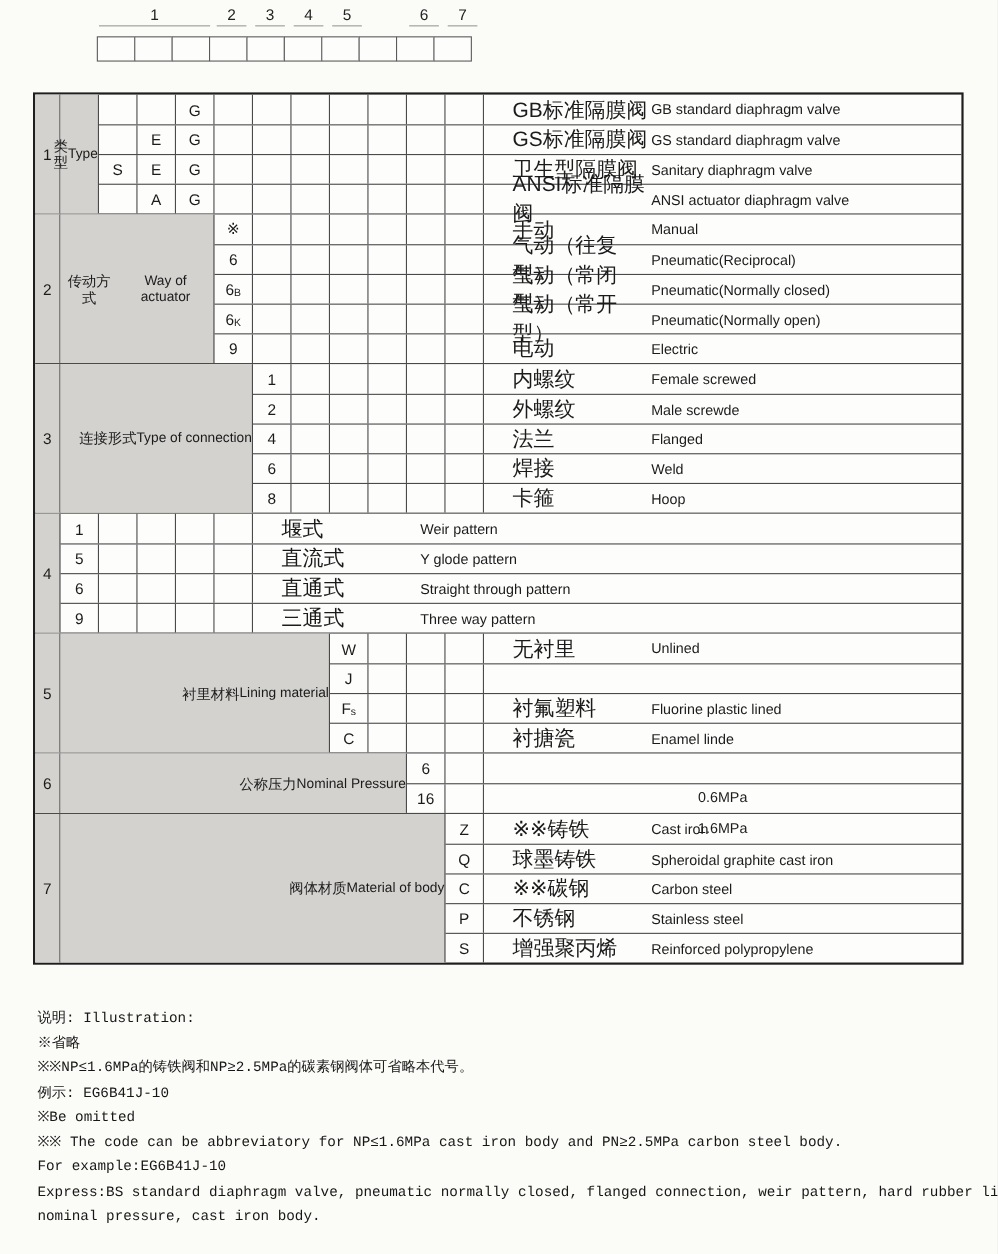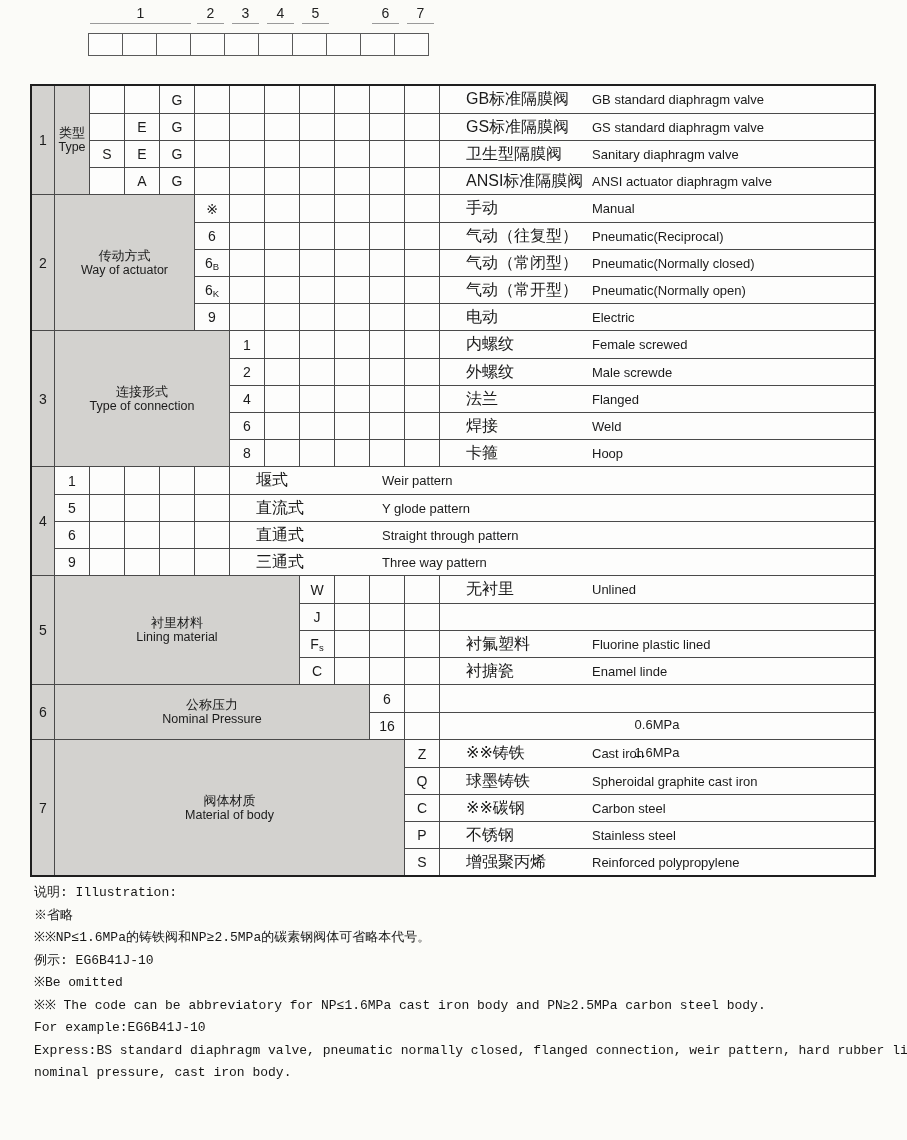--- a/index.html
+++ b/index.html
@@ -32,37 +32,37 @@
   #selection-table{
     position:absolute;left:30px;top:84px;width:846px;box-sizing:border-box;
     border:2px solid var(--outer);background:#fdfdfc;
   }
   .cat-row{display:flex;align-items:stretch;}
   .cat-row + .cat-row{border-top:1px solid var(--line);}
   .num-cell{box-sizing:border-box;width:23px;background:var(--cell-gray);
     border-right:1px solid var(--line);display:flex;align-items:center;justify-content:center;
     font-size:14px;}
   .label-cell{box-sizing:border-box;background:var(--cell-gray);
-    border-right:1px solid var(--line);display:flex;flex-direction:column;
-    align-items:center;justify-content:center;text-align:center;line-height:15px;}
+    border-right:1px solid var(--line);display:flex;flex-direction:row;
+    align-items:center;justify-content:flex-end;text-align:center;line-height:15px;}
   .label-cn{font-size:13px;}
   .label-en{font-size:12.5px;}
   .subs{flex:1;display:flex;flex-direction:column;}
   .sub-row{box-sizing:border-box;height:27px;display:flex;align-items:stretch;}
   .sub-row + .sub-row{border-top:1px solid var(--line);}
   .code-cell{box-sizing:border-box;width:35px;border-right:1px solid var(--line);
     display:flex;align-items:center;justify-content:center;font-size:14px;}
   .code-sub{font-size:9.5px;align-self:center;position:relative;top:3px;}
   .desc-cell{flex:1;display:flex;align-items:center;padding-left:26px;box-sizing:border-box;}
-  .desc-cn{width:126px;font-size:16px;flex:none;}
+  .desc-cn{width:126px;font-size:19px;flex:none;}
   .desc-en{font-size:13px;}
   .value-cell{flex:1;display:flex;align-items:center;justify-content:center;font-size:13px;margin-top:39px;}
   
   #notes-section{
-    position:absolute;left:34px;top:882px;width:848px;
+    position:absolute;left:34px;top:915px;width:848px;
     font-family:"Liberation Mono","DejaVu Sans Mono",monospace;
     font-size:13px;line-height:22.5px;color:#161616;
   }
   .note-line{white-space:nowrap;}
 </style>
 </head>
 <body>
 
 <div id="page">
 

